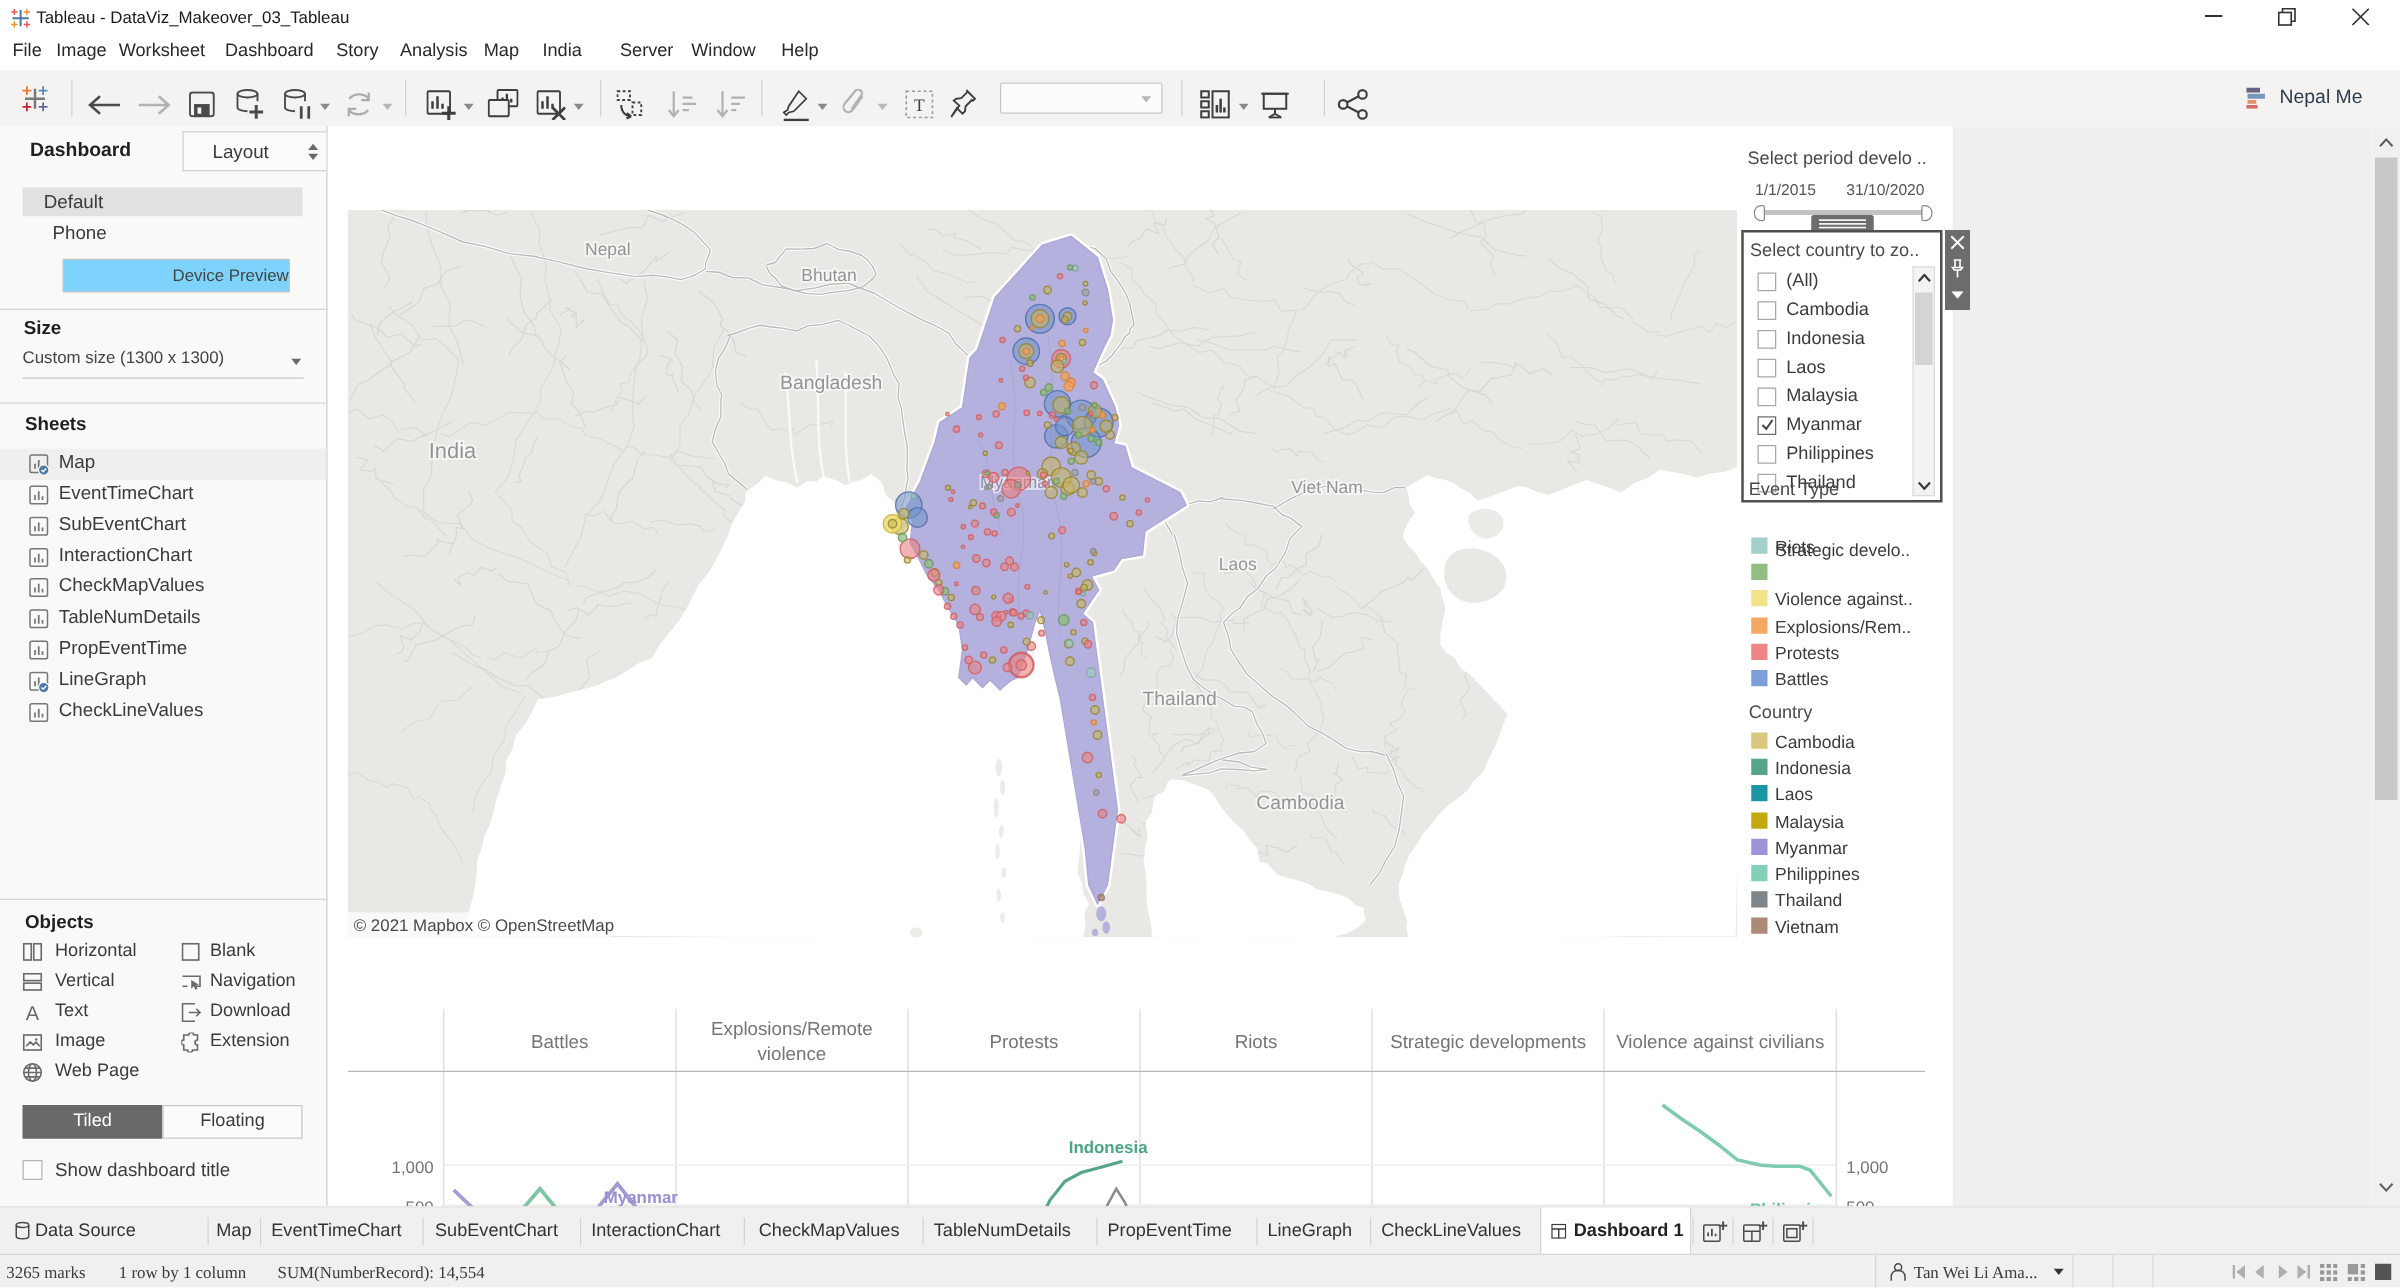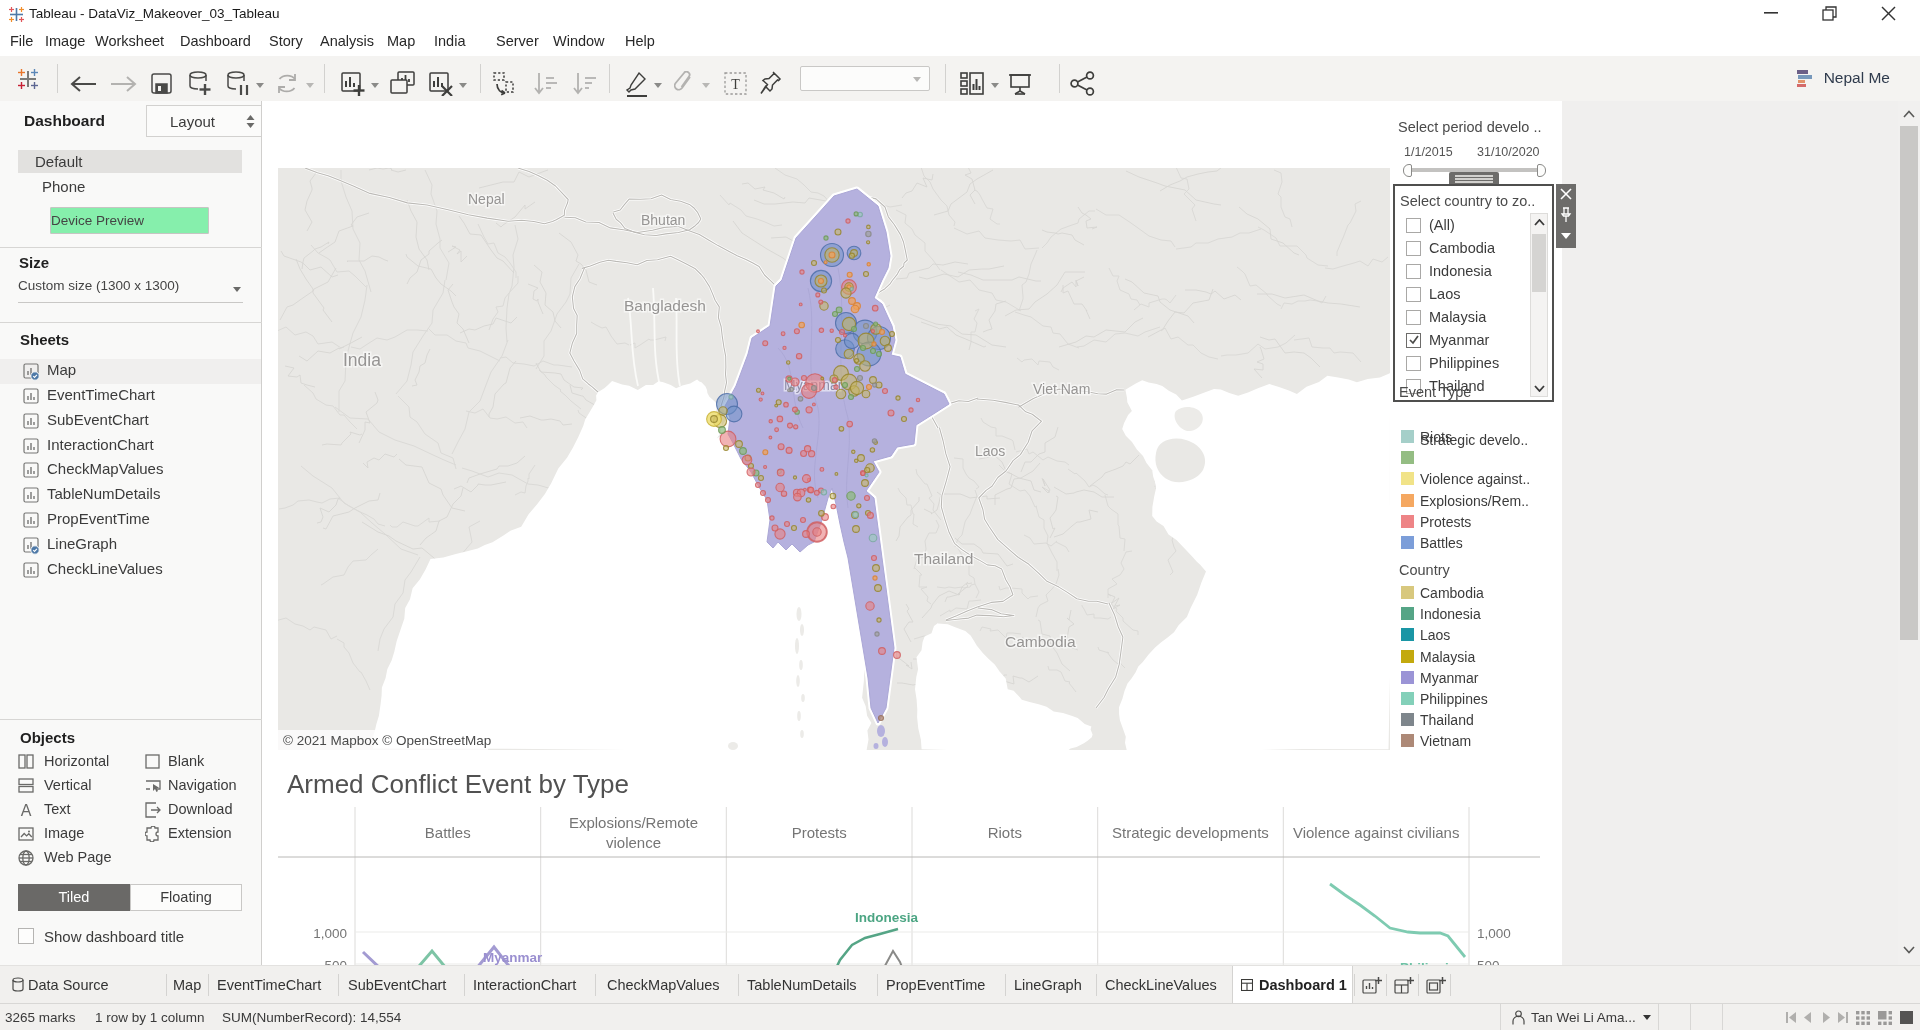--- a/index.html
+++ b/index.html
@@ -30,21 +30,21 @@
 #canvas { position:absolute; left:263px; top:101px; width:1299px; height:864px; background:#fff; }
 #grayarea { position:absolute; left:1562px; top:101px; width:336px; height:864px; background:#f0efee; }
 #vscroll { position:absolute; left:1898px; top:101px; width:22px; height:864px; background:#f1f0ef; }
 
 
 #tabbar { position:absolute; left:0; top:965px; width:1920px; height:38px; background:#f1f0ee; border-top:1px solid #e3e2e0; }
 .sheettab { position:absolute; top:0; height:38px; font-size:14.5px; color:#333; display:flex; align-items:center; }
 .tabsep { position:absolute; top:8px; width:1px; height:22px; background:#d4d3d1; }
 
 #statusbar { position:absolute; left:0; top:1003px; width:1920px; height:27px; background:#f1f0ee; border-top:1px solid #d8d7d5; }
-.status-text { position:absolute; top:6px; font-size:13.5px; color:#3a3a3a; }
+.status-text { position:absolute; top:6px; font-size:13.5px; color:#3a3a3a;font-family:Liberation Serif, serif; }
 </style>
 </head>
 <body>
 <div id="app">
 
   <div class="abs" style="left:988px;top:0;width:124px;height:2px;background:#d9d8d6;"></div>
   <div class="abs" style="left:925px;top:0;width:63px;height:3px;background:#3a3a3a;"></div>
 
   <div id="titlebar">
     <svg class="abs" style="left:8px;top:6px" width="17" height="17" viewBox="0 0 17 17">
@@ -302,21 +302,21 @@
     <div class="abs lp-bold" style="left:24px;top:11px;font-size:15.5px">Dashboard</div>
     <div class="abs lp-text" style="left:170px;top:12px">Layout</div>
     <svg class="abs" style="left:246px;top:14px" width="9" height="13" viewBox="0 0 9 13" fill="#6a6a68">
         <path d="M4.5 0 L8.5 5 H0.5 Z"></path>
         <path d="M4.5 13 L8.5 8 H0.5 Z"></path>
       </svg>
 
     <div class="abs" style="left:18px;top:49px;width:224px;height:23px;background:#e2e1df"></div>
     <div class="abs lp-text" style="left:35px;top:52px">Default</div>
     <div class="abs lp-text" style="left:42px;top:77px">Phone</div>
-    <div class="abs" style="left:50px;top:106px;width:159px;height:27px;background:#86efac;border:1px solid #c6c5c3;border-radius:1px;text-align:left;line-height:25px;font-size:13.5px;color:#444">Device Preview</div>
+    <div class="abs" style="left:50px;top:106px;width:182px;height:27px;background:#7dd3fc;border:1px solid #c6c5c3;border-radius:1px;text-align:right;line-height:25px;font-size:13.5px;color:#444">Device Preview</div>
     <div class="lp-divider" style="top:146px"></div>
     <div class="abs lp-bold" style="left:19px;top:153px">Size</div>
     <div class="abs" style="left:18px;top:177px;width:225px;height:25px;border-bottom:1px solid #c9c8c6;font-size:13.5px;color:#444;">Custom size (1300 x 1300)</div>
     <div class="caret" style="left:233px;top:186px;border-top-color:#6a6a68"></div>
     <div class="lp-divider" style="top:221px"></div>
 
     <div class="abs lp-bold" style="left:20px;top:230px">Sheets</div>
     <div class="abs" style="left:0px;top:258px;width:261px;height:25px;background:#f0efee"></div>
     <svg class="abs" style="left:23px;top:262px" width="17" height="18" viewBox="0 0 17 18">
         <rect x="1" y="1" width="14" height="14" rx="1.5" fill="none" stroke="#767674" stroke-width="1.2"></rect>
@@ -1049,21 +1049,20 @@
   <div class="abs" style="left:1401px;top:650px;width:13px;height:13px;background:#c3a90e"></div>
   <div class="abs" style="left:1420px;top:649px;font-size:14px;color:#3b3b3b">Malaysia</div>
   <div class="abs" style="left:1401px;top:671px;width:13px;height:13px;background:#9b94d6"></div>
   <div class="abs" style="left:1420px;top:670px;font-size:14px;color:#3b3b3b">Myanmar</div>
   <div class="abs" style="left:1401px;top:692px;width:13px;height:13px;background:#83d0b9"></div>
   <div class="abs" style="left:1420px;top:691px;font-size:14px;color:#3b3b3b">Philippines</div>
   <div class="abs" style="left:1401px;top:713px;width:13px;height:13px;background:#7e868c"></div>
   <div class="abs" style="left:1420px;top:712px;font-size:14px;color:#3b3b3b">Thailand</div>
   <div class="abs" style="left:1401px;top:734px;width:13px;height:13px;background:#ad8977"></div>
   <div class="abs" style="left:1420px;top:733px;font-size:14px;color:#3b3b3b">Vietnam</div>
-  <div class="abs" style="left:287px;top:769px;font-size:26px;color:#515151">Armed Conflict Event by Type</div>
   <svg class="abs" style="left:278px;top:800px" width="1290px" height="165px" viewBox="0 0 1290 165">
     <line x1="77" y1="7" x2="77" y2="165" stroke="#dcdbd9" stroke-width="1"></line>
     <line x1="262.7" y1="7" x2="262.7" y2="165" stroke="#dcdbd9" stroke-width="1"></line>
     <line x1="448.3" y1="7" x2="448.3" y2="165" stroke="#dcdbd9" stroke-width="1"></line>
     <line x1="634" y1="7" x2="634" y2="165" stroke="#dcdbd9" stroke-width="1"></line>
     <line x1="819.7" y1="7" x2="819.7" y2="165" stroke="#dcdbd9" stroke-width="1"></line>
     <line x1="1005.3" y1="7" x2="1005.3" y2="165" stroke="#dcdbd9" stroke-width="1"></line>
     <line x1="1191" y1="7" x2="1191" y2="165" stroke="#dcdbd9" stroke-width="1"></line>
     <line x1="77" y1="132" x2="1191" y2="132" stroke="#ebebe9" stroke-width="1"></line>
     <line x1="77" y1="164" x2="1191" y2="164" stroke="#ebebe9" stroke-width="1"></line>

